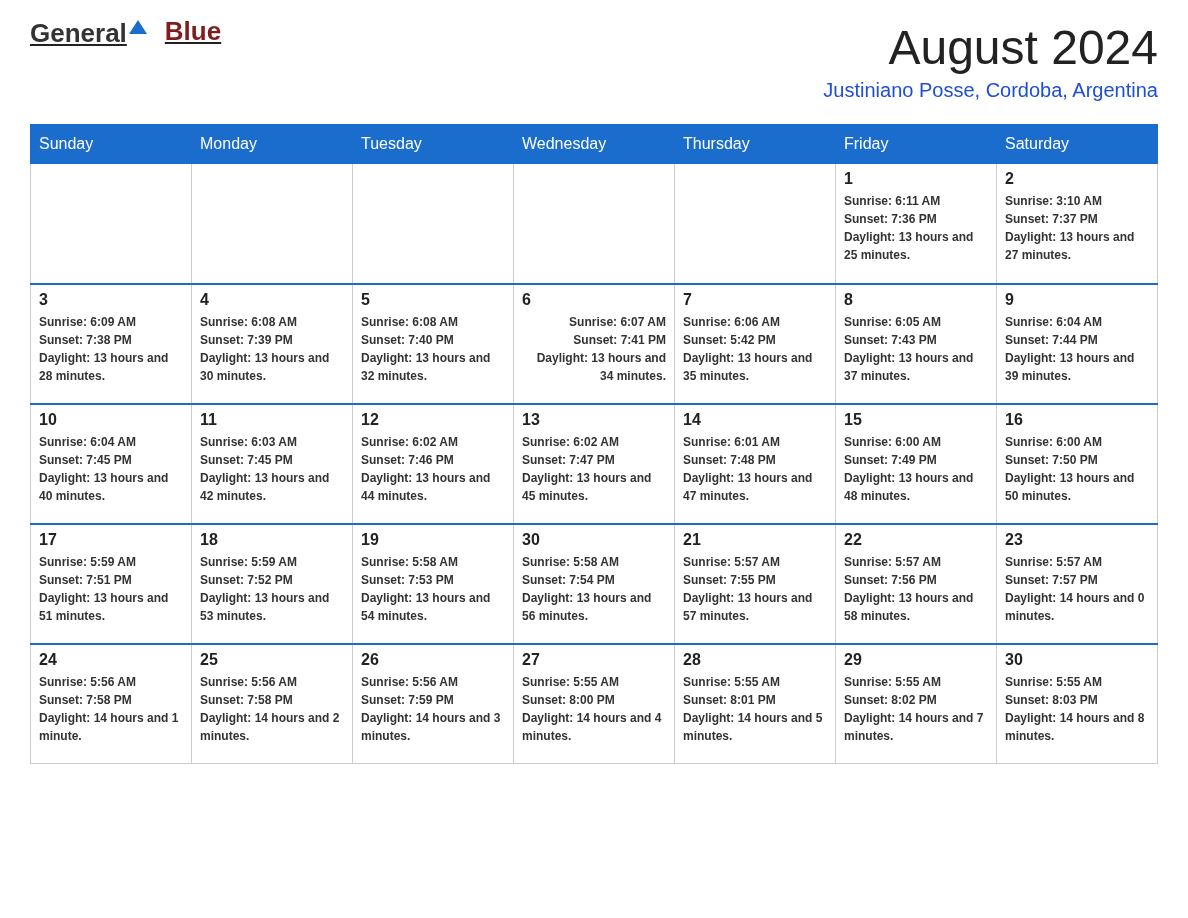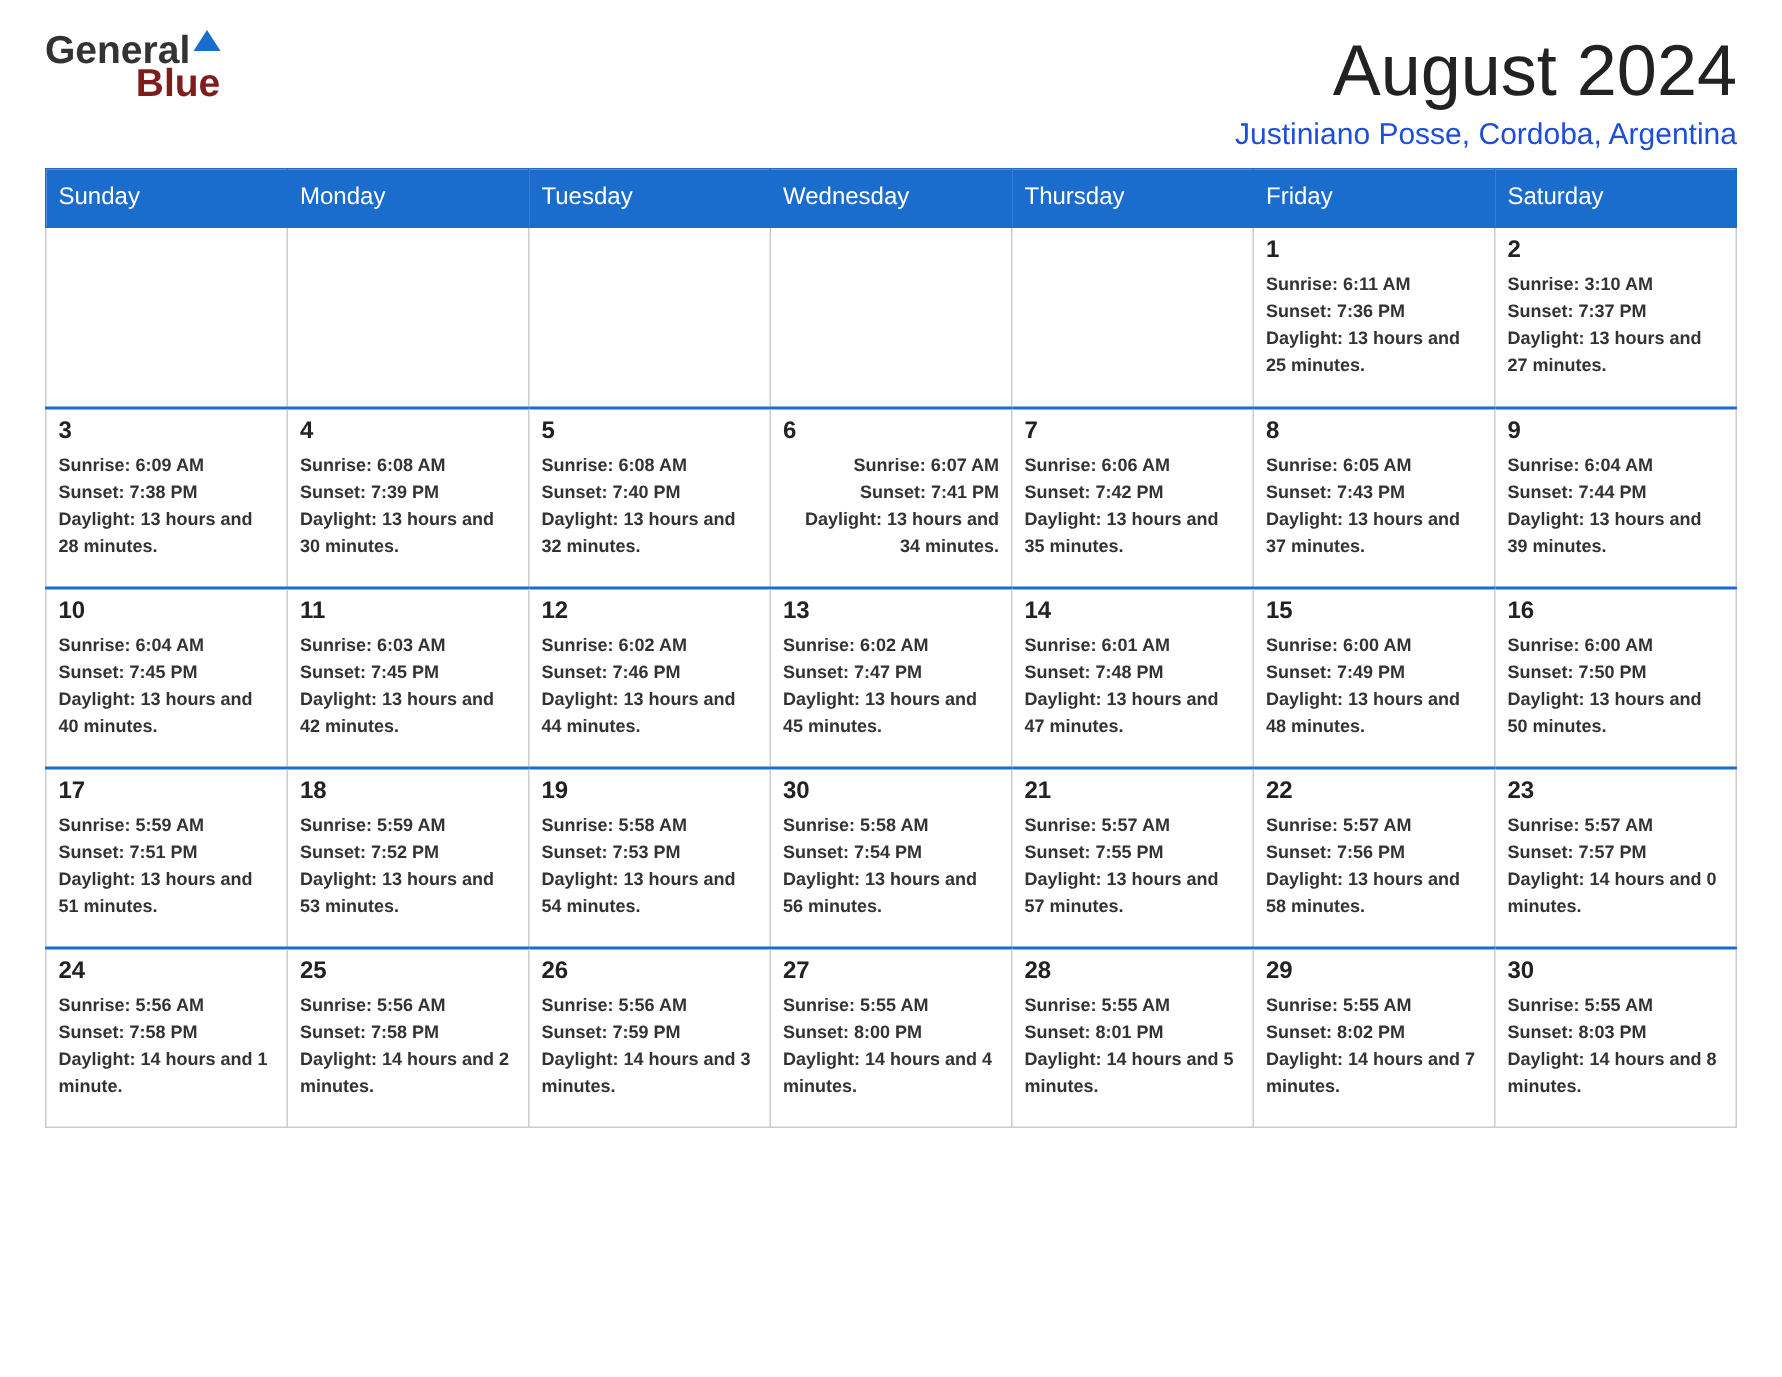--- a/index.html
+++ b/index.html
@@ -12,22 +12,22 @@
       padding: 20px 30px;
     }
     .header-area {
       display: flex;
       justify-content: space-between;
       align-items: flex-start;
       margin-bottom: 10px;
     }
     .logo {
       display: flex;
-      flex-direction: column;
-      align-items: flex-end;
+      align-items: center;
+      text-decoration: underline;
     }
     .logo-text-general {
       font-size: 26px;
       font-weight: bold;
       color: #333;
       line-height: 1;
     }
     .logo-text-blue {
       font-size: 26px;
       font-weight: bold;
@@ -43,21 +43,21 @@
       color: #222;
     }
     .location-title {
       font-size: 20px;
       color: #1d4ed8;
       margin-top: 4px;
     }
     .calendar-table {
       width: 100%;
       border-collapse: collapse;
-      margin-top: 10px;
+      margin-top: 22px;
       border-radius: 13px;
     }
     .calendar-table th {
       background-color: #1a6dcc;
       color: #fff;
       padding: 10px 8px;
       text-align: left;
       font-size: 16px;
       font-weight: normal;
       border: 1px solid #1a6dcc;
@@ -164,21 +164,21 @@
         </td>
         <td>
           <div class="day-number">6</div>
           <div class="day-info" style="white-space: pre-line; text-align: right;">Sunrise: 6:07 AM
 Sunset: 7:41 PM
 Daylight: 13 hours and 34 minutes.</div>
         </td>
         <td>
           <div class="day-number">7</div>
           <div class="day-info" style="white-space: pre-line;">Sunrise: 6:06 AM
-Sunset: 7:42 PM
+Sunset: 5:42 PM
 Daylight: 13 hours and 35 minutes.</div>
         </td>
         <td>
           <div class="day-number">8</div>
           <div class="day-info" style="white-space: pre-line;">Sunrise: 6:05 AM
 Sunset: 7:43 PM
 Daylight: 13 hours and 37 minutes.</div>
         </td>
         <td>
           <div class="day-number">9</div>

